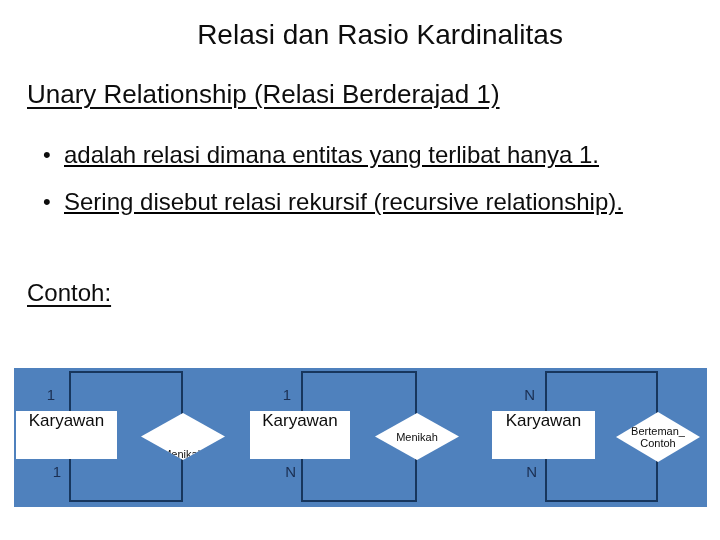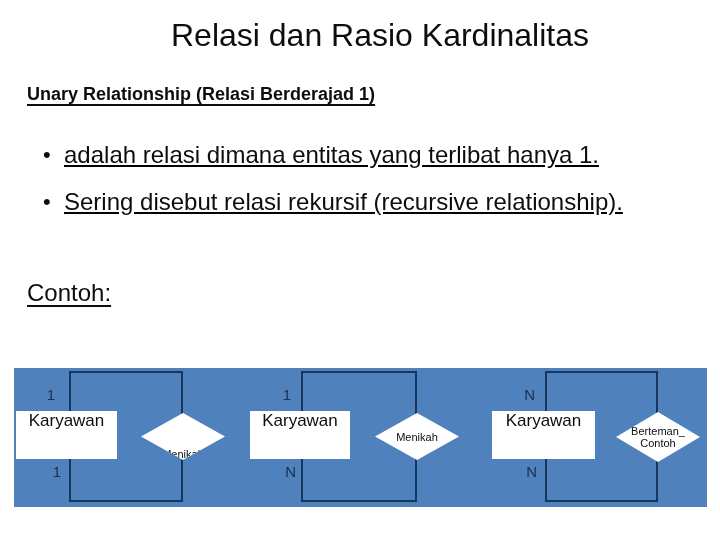--- a/index.html
+++ b/index.html
@@ -7,25 +7,25 @@
     width:720px;height:540px;position:relative;overflow:hidden;
     background:#ffffff;
     font-family:"Liberation Sans", sans-serif;
     color:#000000;
   }
   .slide{position:absolute;inset:0;}
 
   .title{
     position:absolute;top:16px;left:0;right:0;
     text-align:center;padding-left:40px;
-    font-size:32px;line-height:38px;font-weight:400;color:#0d0d0d;
+    font-size:28px;line-height:38px;font-weight:400;color:#0d0d0d;
   }
   .heading{
     position:absolute;top:79px;left:27px;
-    font-size:18px;line-height:30px;font-weight:700;color:#0d0d0d;
+    font-size:26px;line-height:30px;font-weight:400;color:#0d0d0d;
     text-decoration:underline;text-decoration-thickness:2px;text-underline-offset:4px;
   }
   ul.bullets{
     position:absolute;top:122px;left:27px;width:690px;
     margin:16px;padding:0;list-style:none;text-decoration:underline;
   }
   ul.bullets li{
     position:relative;padding-left:21px;
     font-size:24px;line-height:33px;color:#0d0d0d;
   }

